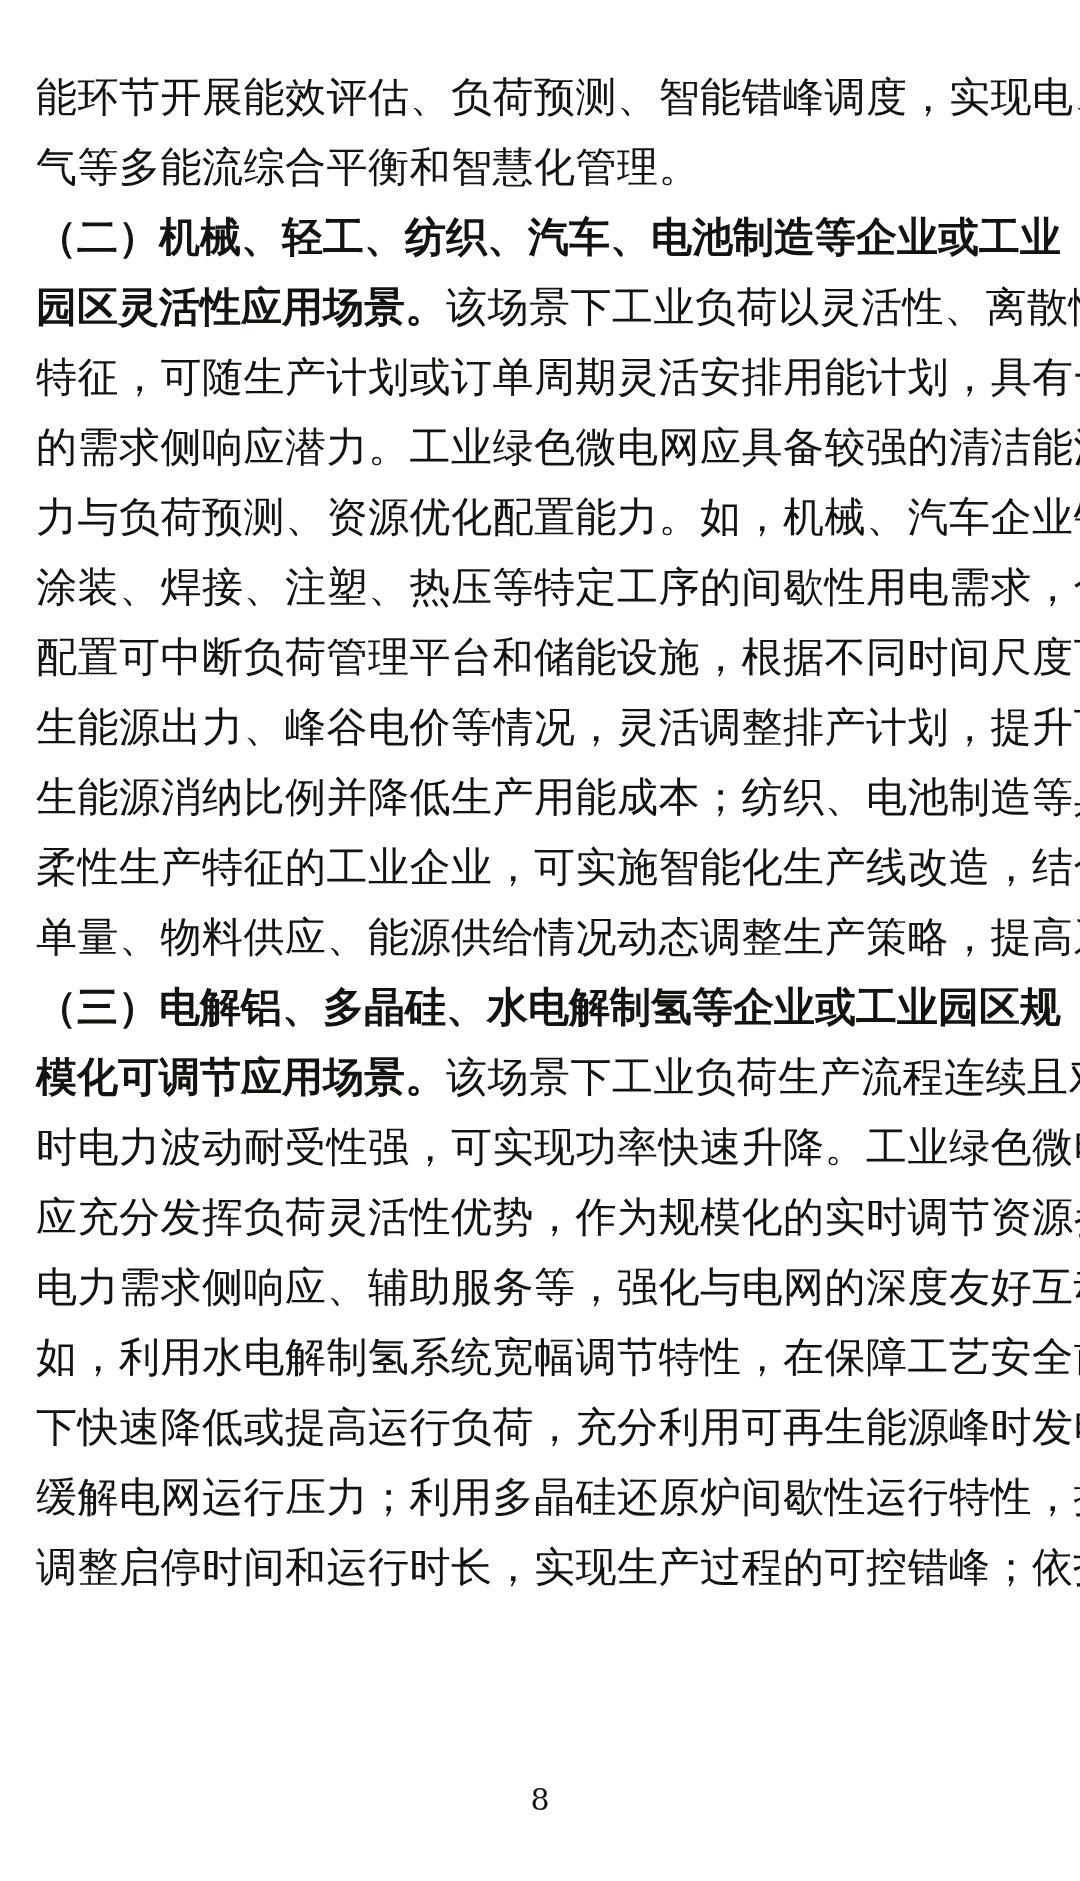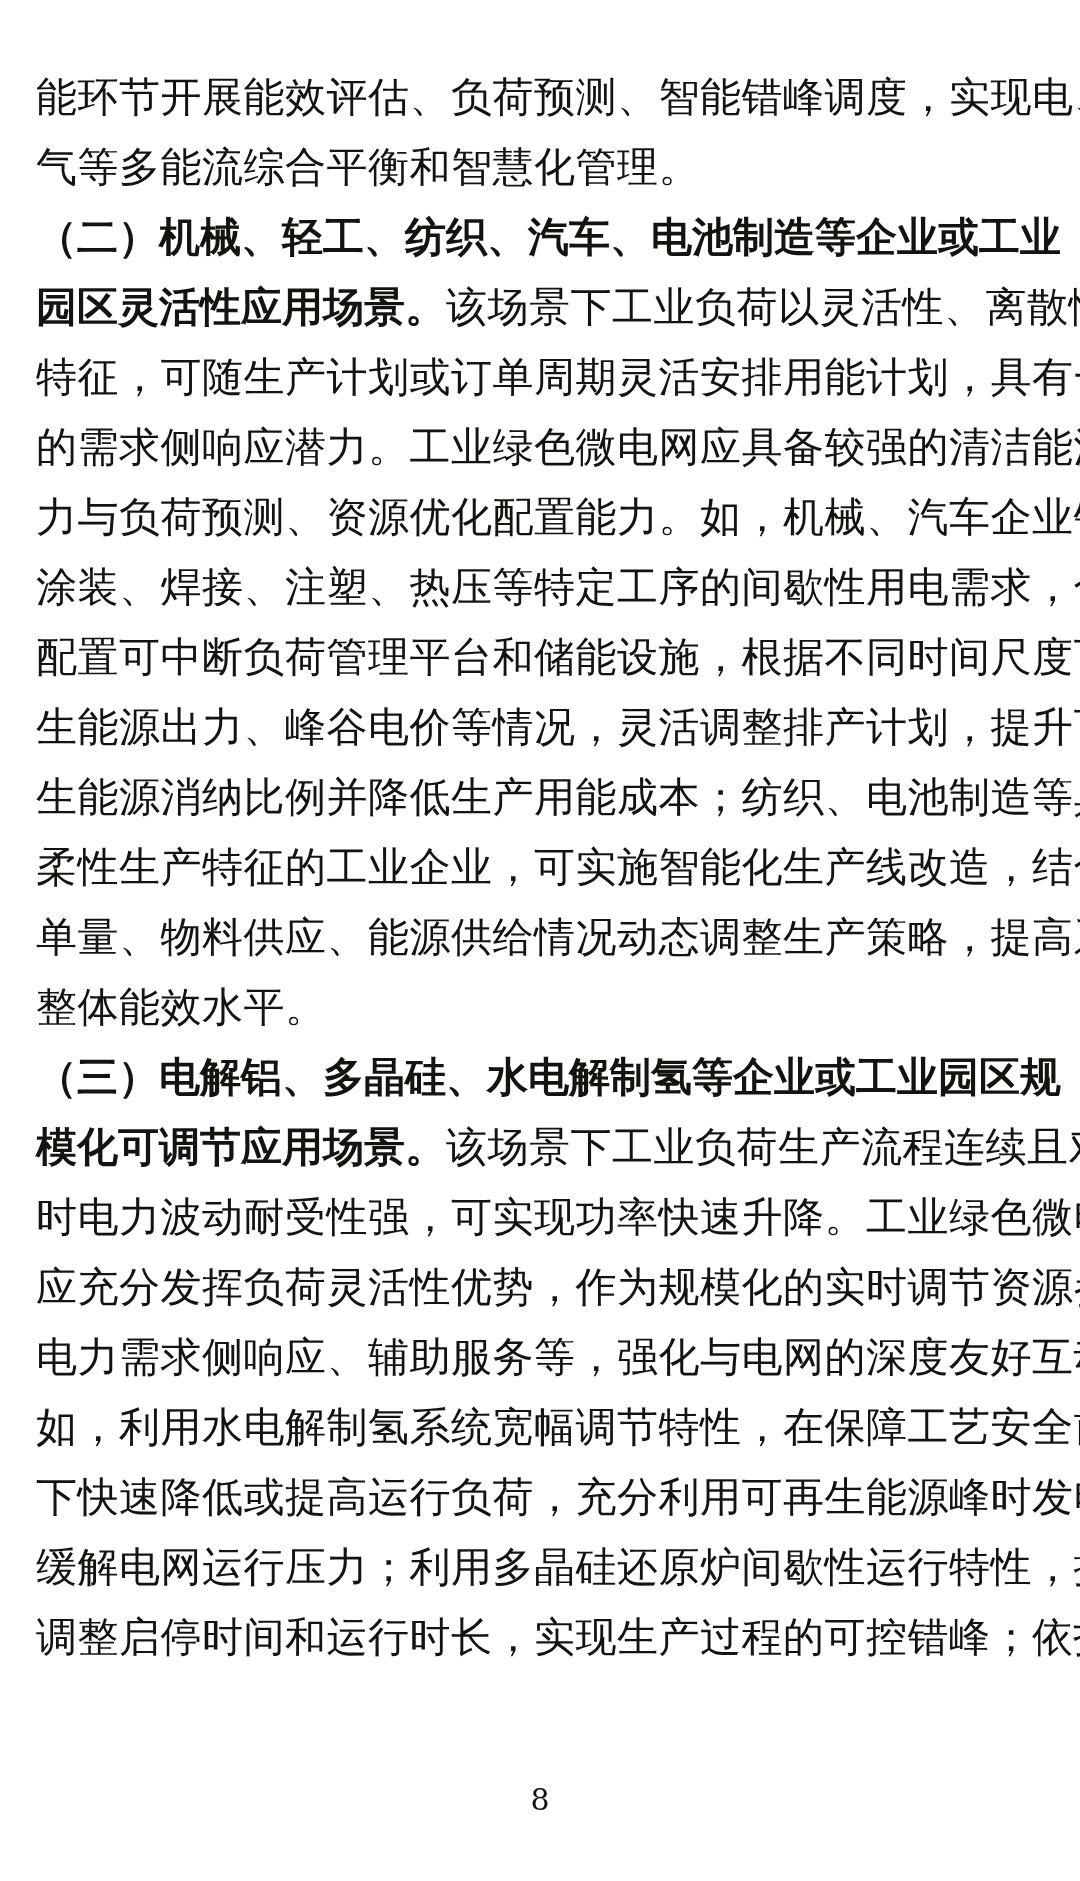--- a/index.html
+++ b/index.html
@@ -394,21 +394,20 @@
         <span class="ch">整</span>
         <span class="ch">生</span>
         <span class="ch">产</span>
         <span class="ch">策</span>
         <span class="ch">略</span>
         <span class="ch">，</span>
         <span class="ch">提</span>
         <span class="ch">高</span>
         <span class="ch">系</span>
       </div>
-      <div class="line"><span class="ch">整</span><span class="ch">体</span><span class="ch">能</span><span class="ch">效</span><span class="ch">水</span><span class="ch">平</span><span class="ch">。</span></div>
       <div class="line justify">
         <span class="indent"></span>
         <span class="ch bold">（</span>
         <span class="ch bold">三</span>
         <span class="ch bold">）</span>
         <span class="ch bold">电</span>
         <span class="ch bold">解</span>
         <span class="ch bold">铝</span>
         <span class="ch bold">、</span>
         <span class="ch bold">多</span>

